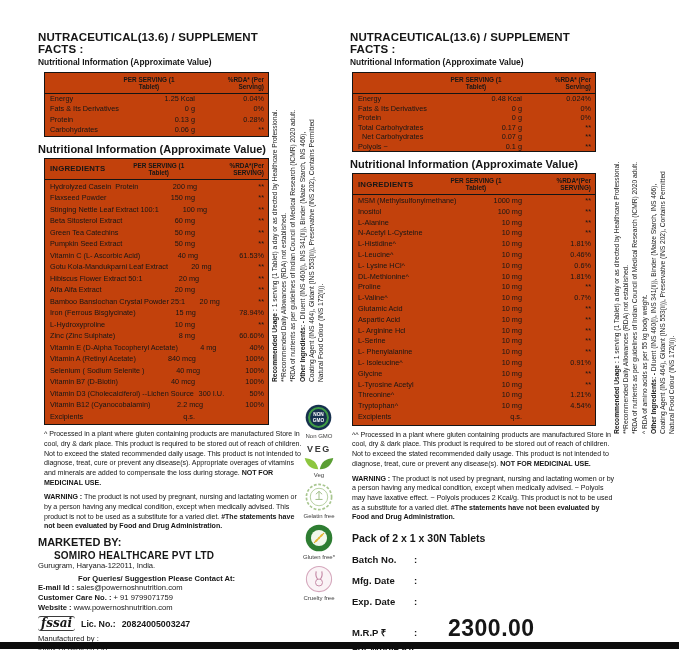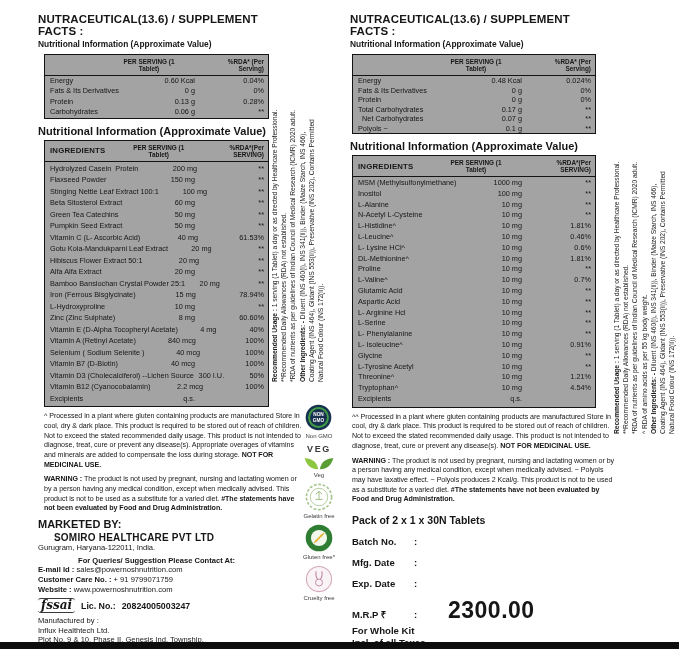--- a/index.html
+++ b/index.html
@@ -5,25 +5,25 @@
   html,body{margin:0;padding:0;}
   body{
     width:679px;height:650px;background:#ffffff;position:relative;overflow:hidden;
     font-family:"Liberation Sans",sans-serif;color:#161616;
     -webkit-font-smoothing:antialiased;
   }
   .panel{position:absolute;top:10px;}
   #left-panel{left:38px;width:232px;}
   #right-panel{left:350px;width:260px;}
 
-  .title{font-size:11.5px;font-weight:bold;margin:3px 0 2px;letter-spacing:.1px;}
+  .title{font-size:11.5px;font-weight:bold;margin:21px 0 2px;letter-spacing:.1px;}
   .subtitle{font-size:8.4px;font-weight:bold;margin:0 0 5px;}
   .section-title{font-size:11px;font-weight:bold;margin:6px 0 3px;}
 
-  .table{border:1.6px solid #141414;margin-left:6px;background:#a3a3a3;}
+  .table{border:1.6px solid #141414;margin-left:6px;background:#c2410c;}
   #left-panel .table{width:223px;}
   #right-panel .table{width:242px;margin-left:2px;}
   .t-head{display:flex;align-items:center;border-bottom:1.6px solid #141414;font-weight:bold;padding:3px 4px 3px 5px;gap:21px;}
   .t-head .c-qty{text-align:center;padding-right:0;}
   .macro .t-head{font-size:6.4px;}
   .ing .t-head .c-name{font-size:7.8px;letter-spacing:.2px;}
   .ing .t-head .c-qty,.ing .t-head .c-rda{font-size:6.4px;}
   .c-name{flex:1;text-align:left;white-space:pre;}
   .c-qty{width:72px;}
   .c-rda{width:58px;text-align:right;}
@@ -88,21 +88,21 @@
 
     <div class="table macro">
       <div class="t-head">
         <div class="c-name"></div>
         <div class="c-qty">PER SERVING (1 Tablet)</div>
         <div class="c-rda">%RDA* (Per Serving)</div>
       </div>
       <div class="t-body">
           <div class="t-row">
           <div class="c-name">Energy</div>
-          <div class="c-qty">0.60 Kcal</div>
+          <div class="c-qty">1.25 Kcal</div>
           <div class="c-rda">0.04%</div>
         </div>
           <div class="t-row">
           <div class="c-name">Fats &amp; Its Derivatives</div>
           <div class="c-qty">0 g</div>
           <div class="c-rda">0%</div>
         </div>
           <div class="t-row">
           <div class="c-name">Protein</div>
           <div class="c-qty">0.13 g</div>

